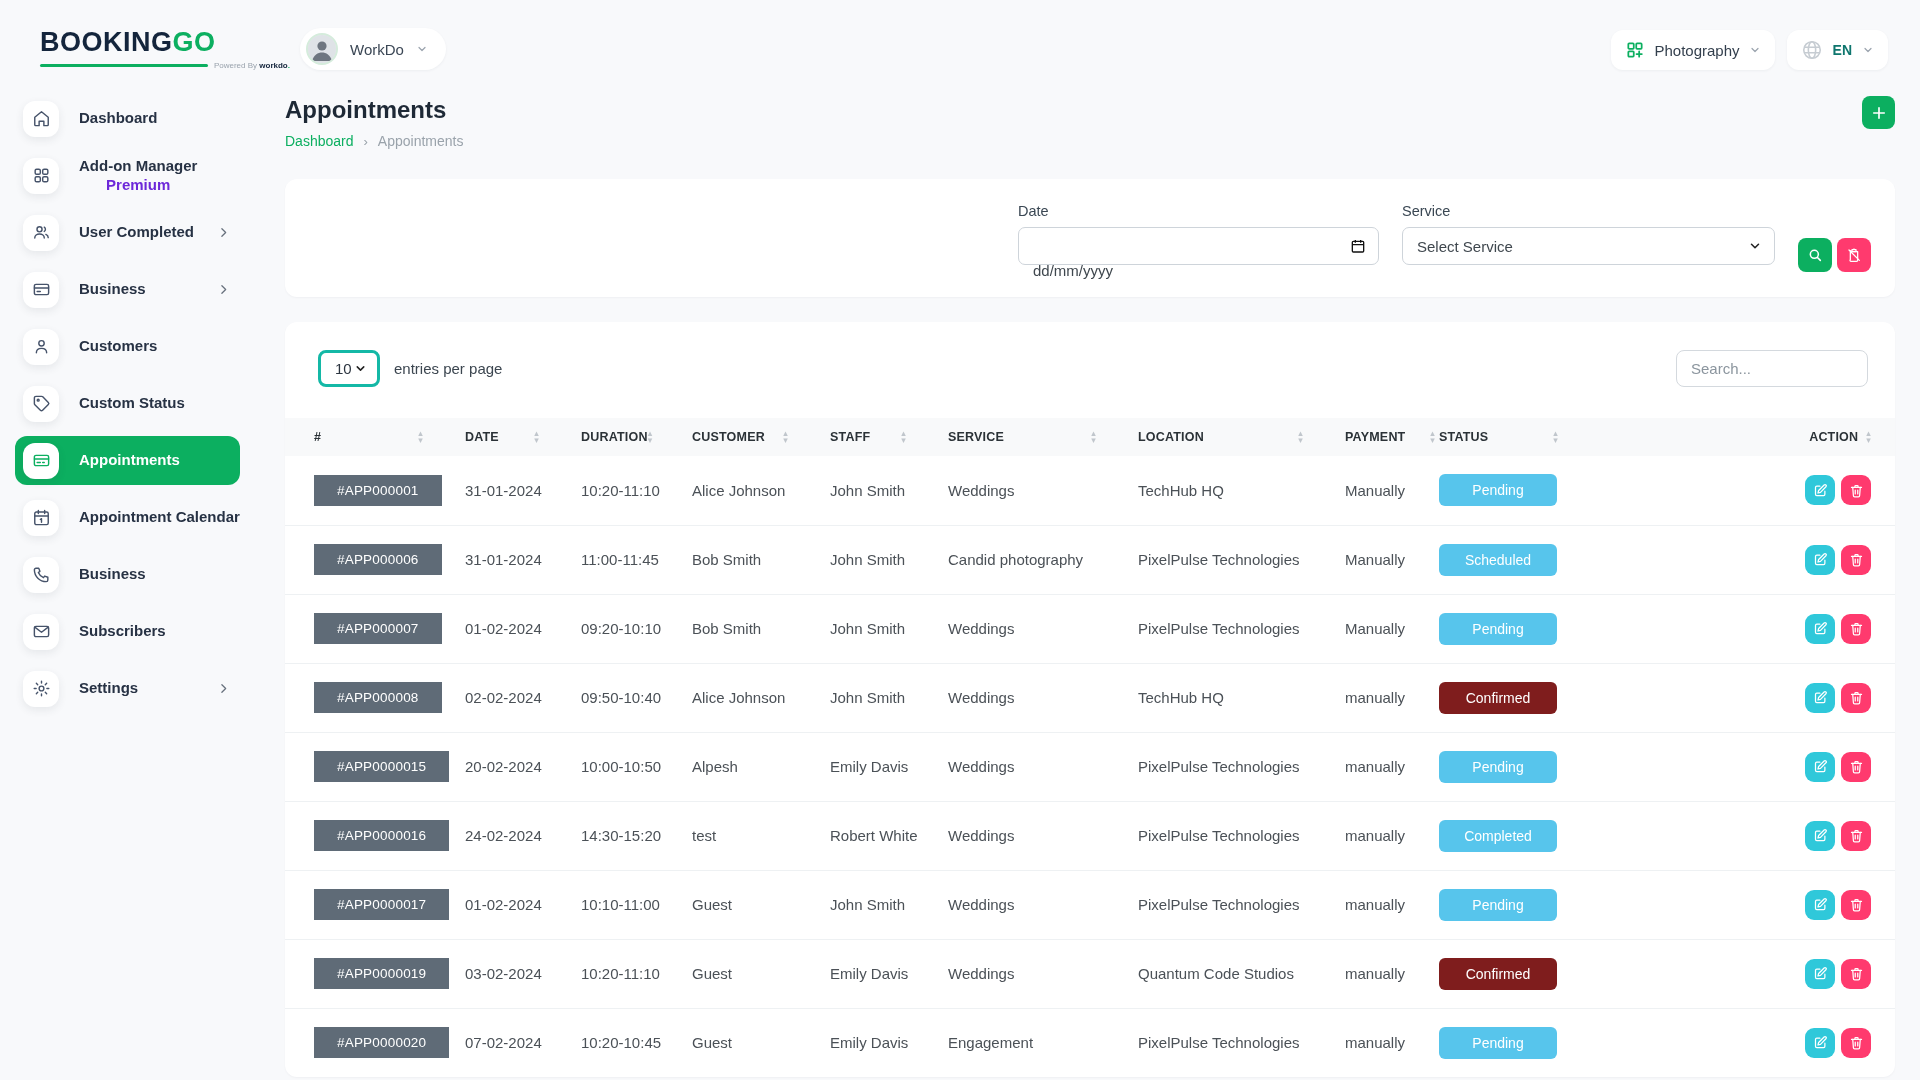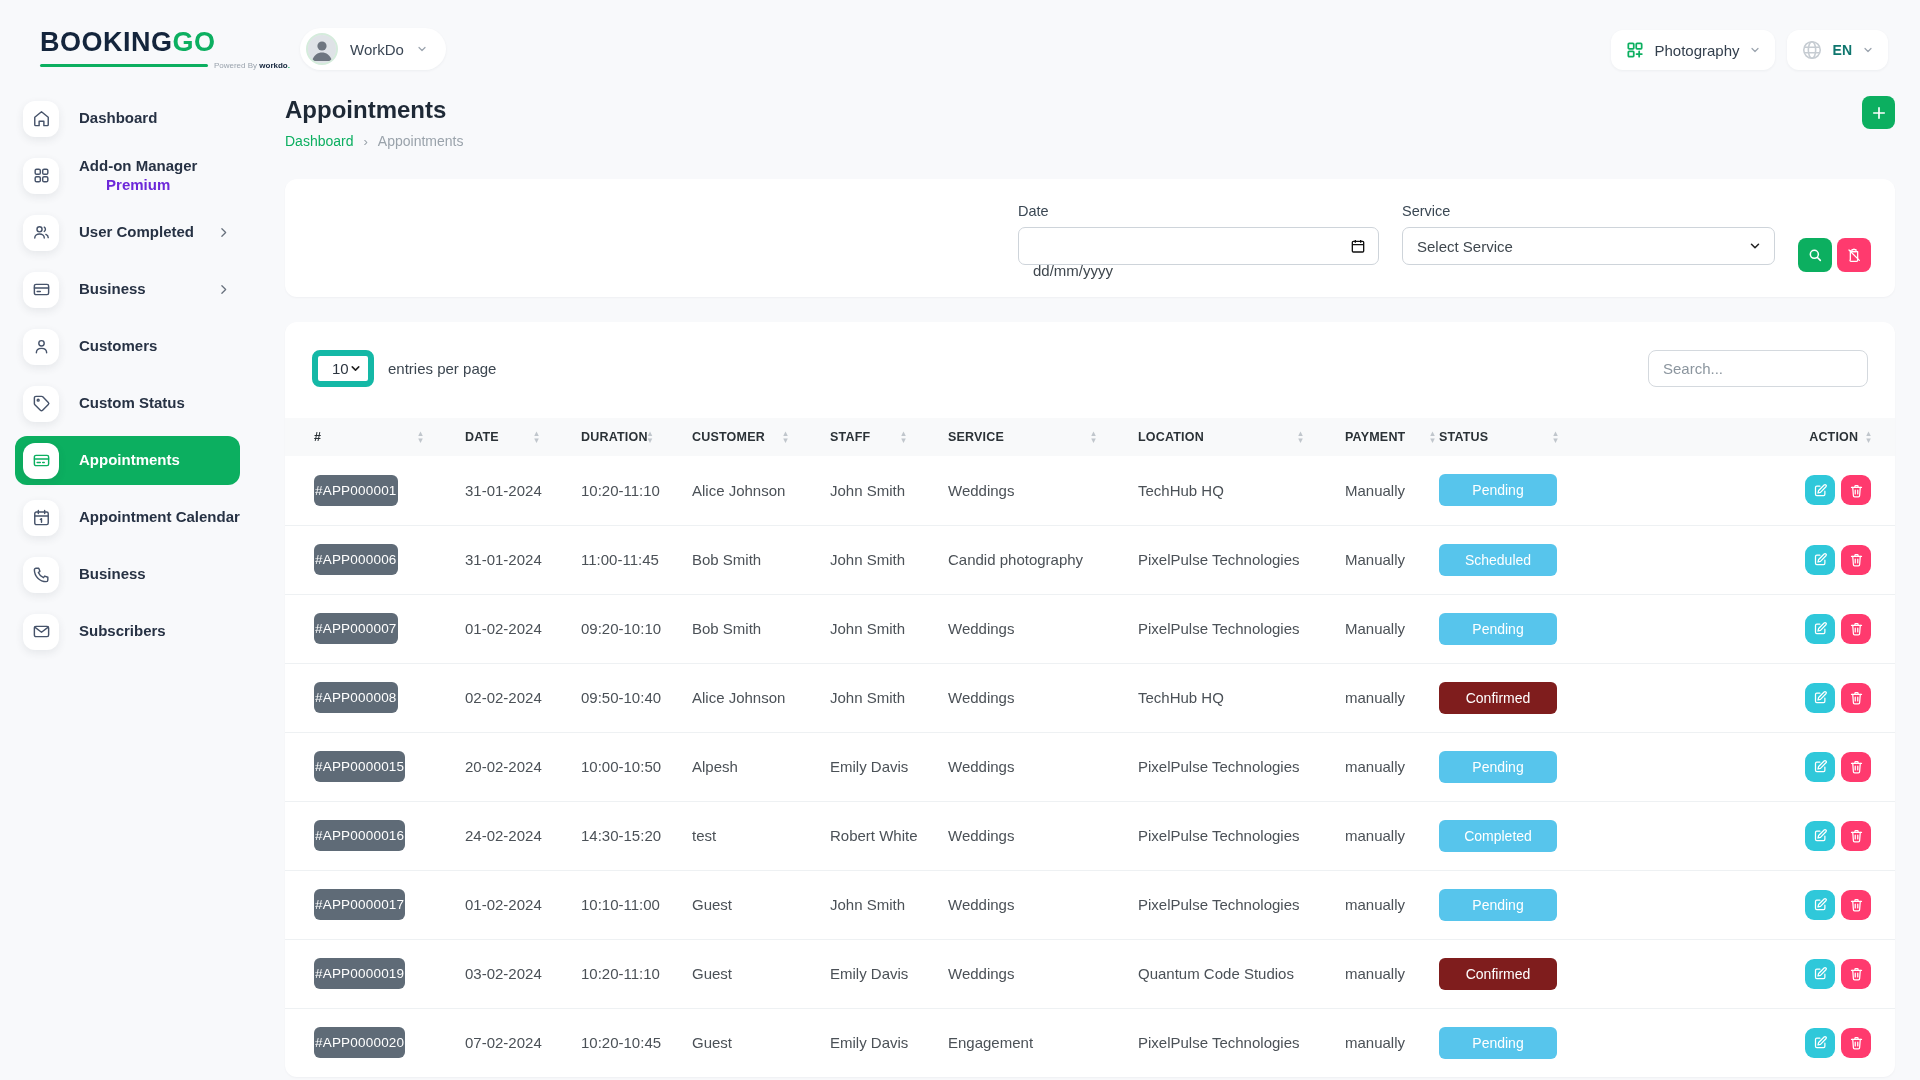--- a/index.html
+++ b/index.html
@@ -77,43 +77,43 @@
   .input-icon-r { position:absolute; right:12px; top:50%; transform:translateY(-50%); color:#111; }
   .filter-btns { display:flex; align-items:flex-end; padding-bottom:25px; gap:5px; }
   .sq-btn { width:34px; height:34px; border:none; border-radius:8px; display:flex; align-items:center;
             justify-content:center; cursor:pointer; color:#fff; }
   .btn-green { background:#0caf60; }
   .btn-pink { background:#ff3a6e; }
 
   
   .table-card { margin-top:25px; min-height:730px; padding-top:28px; }
   .table-controls { display:flex; align-items:center; padding:0 27px; }
-  .perpage { width:62px; height:37px; border:6px solid #14b8a6; border-radius:8px; background:#fff;
+  .perpage { width:62px; height:37px; border:3px solid #14b8a6; border-radius:8px; background:#fff;
              display:flex; align-items:center; justify-content:space-between; padding:0 10px 0 14px;
-             font-size:15px; color:#2c3540; cursor:pointer; }
+             font-size:15px; color:#2c3540; cursor:pointer;margin-left:6px; }
   .perpage-suffix { margin-left:14px; font-size:15px; color:#3c4650; }
   .search-wrap { margin-left:auto; }
-  .search-input { width:220px; height:37px; border:1px solid #d4d9de; border-radius:8px; padding:0 14px;
+  .search-input { width:192px; height:37px; border:1px solid #d4d9de; border-radius:8px; padding:0 14px;
                   font-size:15px; color:#3f474e; outline:none; font-family:inherit; background:#fff; }
   .search-input::placeholder { color:#8b959e; }
 
   table { width:100%; border-collapse:collapse; margin-top:31px; table-layout:fixed; }
   thead th { background:#f8f9fa; height:38px; font-size:12.5px; font-weight:700; color:#2b3237;
              text-align:left; letter-spacing:.2px; cursor:pointer; }
   .th-inner { display:flex; align-items:center; justify-content:space-between; padding-right:42px; }
   th.c-payment .th-inner { padding-right:4px; }
   th.c-action .th-inner { justify-content:flex-end; padding-right:0; gap:8px; }
   .sort { display:flex; flex-direction:column; color:#c0c6cc; font-size:9px; line-height:7px; }
   th:first-child, td:first-child { padding-left:29px; }
   th:last-child, td:last-child { padding-right:24px; text-align:right; }
   tbody td { height:69px; border-top:1px solid #eef1f3; font-size:15px; color:#4b5157; vertical-align:middle; }
   tbody tr:first-child td { border-top:none; }
 
-  .id-badge { display:inline-block; background:#5f6b77; color:#fff; font-size:13.5px; padding:8px 1px;
-              border-radius:6px; letter-spacing:.2px; }
+  .id-badge { display:inline-block; background:#5f6b77; color:#fff; font-size:13.5px; padding:8px 23px;
+              border-radius:0; letter-spacing:.2px; }
   .status-badge { display:inline-block; min-width:118px; text-align:center; color:#fff; font-size:14px;
                   padding:8px 14px; border-radius:6px; }
   .status-info { background:#57c5ec; }
   .status-success { background:#7f1d1d; }
   .row-actions { display:inline-flex; gap:6px; }
   .act-btn { width:30px; height:30px; border:none; border-radius:9px; display:flex; align-items:center;
              justify-content:center; cursor:pointer; color:#fff; }
   .act-edit { background:#2fc8da; }
   .act-del { background:#ff3a6e; }
 
@@ -284,20 +284,34 @@
       </div>
       <div class="side-item">
         <span class="icon-box">
           <svg width="19" height="19" viewBox="0 0 24 24" fill="none" stroke-width="1.8" stroke-linecap="round" stroke-linejoin="round">
             <rect x="3" y="5.5" width="18" height="13" rx="2"></rect>
             <path d="M3.5 6.5 12 13l8.5-6.5"></path>
           </svg>
         </span>
         <span class="side-label">Subscribers</span>
       </div>
+      <div class="side-item">
+        <span class="icon-box">
+          <svg width="19" height="19" viewBox="0 0 24 24" fill="none" stroke-width="1.8" stroke-linecap="round" stroke-linejoin="round">
+            <circle cx="12" cy="12" r="3"></circle>
+            <path d="M12 2.8v2.4M12 18.8v2.4M2.8 12h2.4M18.8 12h2.4M5.5 5.5l1.7 1.7M16.8 16.8l1.7 1.7M5.5 18.5l1.7-1.7M16.8 7.2l1.7-1.7"></path>
+          </svg>
+        </span>
+        <span class="side-label">Settings</span>
+        <span class="side-chev">
+          <svg width="13" height="13" viewBox="0 0 24 24" fill="none" stroke="currentColor" stroke-width="2.3" stroke-linecap="round" stroke-linejoin="round">
+            <polyline points="9 5 16 12 9 19"></polyline>
+          </svg>
+        </span>
+      </div>
     </div>
 
   <div class="main">
 
     <div class="page-head">
       <div>
         <div class="page-title">Appointments</div>
         <div class="breadcrumb">
           <span class="bc-link">Dashboard</span>
           <span class="bc-sep">›</span>

